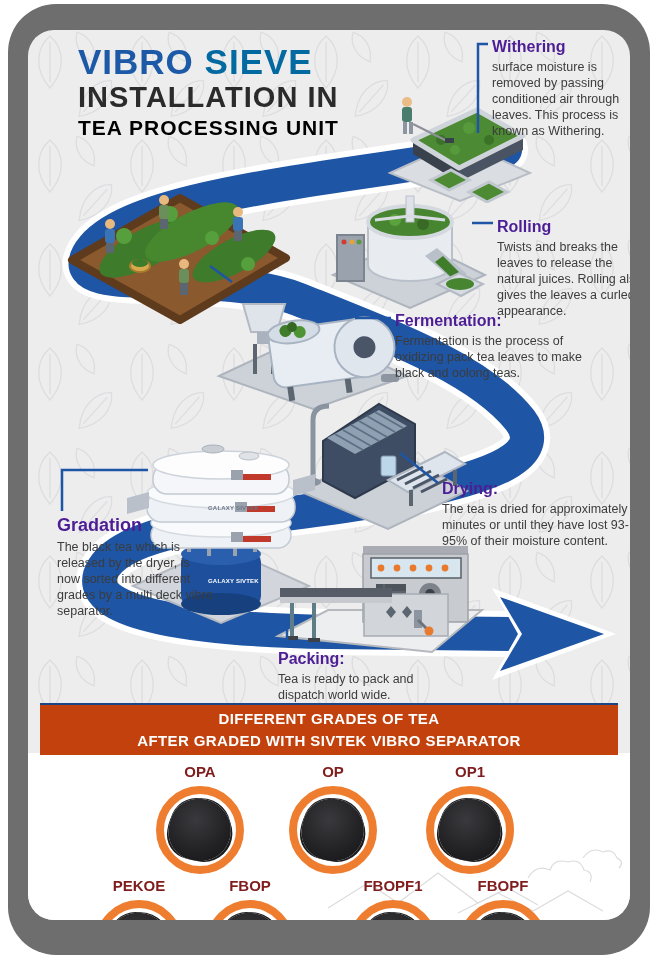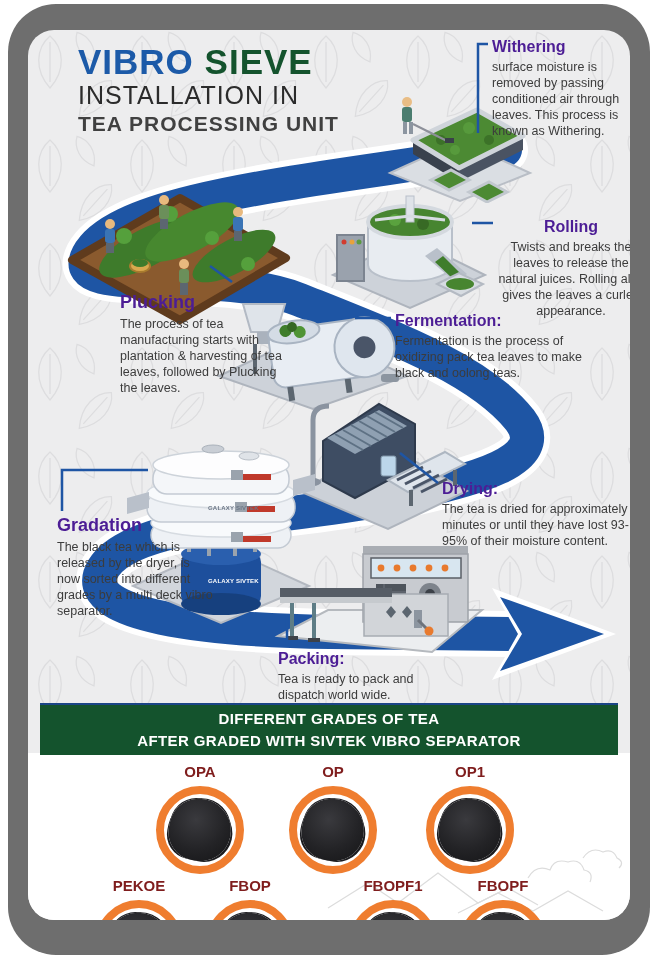--- a/index.html
+++ b/index.html
@@ -7,37 +7,37 @@
        font-family:"Liberation Sans",sans-serif;overflow:hidden;}
   .frame{position:absolute;left:8px;top:4px;width:642px;height:951px;
          background:#6e6e6e;border-radius:48px;}
   .poster{position:absolute;left:28px;top:30px;width:602px;height:890px;
           background:#ededee;border-radius:26px;overflow:hidden;}
   .layer{position:absolute;left:0;top:0;}
   
   .title{position:absolute;left:50px;top:14px;z-index:5;}
   .title .l1{font-size:35px;font-weight:800;letter-spacing:1px;line-height:1.05;}
   .title .w1{color:#1c5aa8;text-align:right;}
-  .title .w2{color:#14532d;}
-  .title .l2{font-size:25px;font-weight:400;color:#2b2b2b;letter-spacing:1px;line-height:1.15;}
-  .title .l3{font-size:21px;font-weight:800;color:#404040;letter-spacing:1px;line-height:1.3;}
+  .title .w2{color:#0369a1;}
+  .title .l2{font-size:29px;font-weight:700;color:#2b2b2b;letter-spacing:1px;line-height:1.15;}
+  .title .l3{font-size:21px;font-weight:800;color:#000000;letter-spacing:1px;line-height:1.3;}
   
   .step{position:absolute;z-index:5;}
   .step h3{margin:0 0 3px 0;font-size:16px;font-weight:800;color:#4c1d95;}
   .step.big h3{font-size:18px;}
   .step p{margin:0;font-size:12.5px;line-height:1.28;color:#3c3c3c;}
   .step-withering{left:464px;top:8px;width:134px;}
   .step-plucking{left:92px;top:262px;width:168px;}
-  .step-rolling{left:469px;top:188px;width:148px;text-align:center;}
+  .step-rolling{left:469px;top:188px;width:148px;}
   .step-fermentation{left:367px;top:282px;width:196px;}
   .step-drying{left:414px;top:450px;width:204px;}
   .step-gradation{left:29px;top:485px;width:158px;}
   .step-packing{left:250px;top:620px;width:162px;}
   
-  .banner{position:absolute;left:12px;top:673px;width:578px;height:50px;background:#14532d;
+  .banner{position:absolute;left:12px;top:673px;width:578px;height:50px;background:#c2410c;
           z-index:6;display:flex;flex-direction:column;align-items:center;justify-content:center;
           color:#ffffff;font-weight:800;letter-spacing:.4px;border-top:2px solid #1b4586;}
   .banner div{font-size:15px;line-height:1.5;}
   
   .grades{position:absolute;left:0;top:723px;width:602px;height:167px;background:#ffffff;z-index:5;}
   .grade{position:absolute;text-align:center;}
   .grade .lbl{font-size:15px;font-weight:800;color:#7f1d1d;display:block;margin-bottom:6px;}
   .ring{width:88px;height:88px;border:8px solid #ef7d2f;border-radius:50%;background:#ffffff;
         margin:0 auto;display:flex;align-items:center;justify-content:center;box-sizing:border-box;}
   .tea{width:62px;height:62px;border-radius:48% 52% 50% 46%;
@@ -276,24 +276,20 @@
   <div class="title">
     <div class="l1"><span class="w1">VIBRO</span> <span class="w2">SIEVE</span></div>
     <div class="l2">INSTALLATION IN</div>
     <div class="l3">TEA PROCESSING UNIT</div>
   </div>
 
   <div class="step step-withering">
     <h3>Withering</h3>
     <p>surface moisture is removed by passing conditioned air through leaves. This process is known as Withering.</p>
   </div>
-  <div class="step step-plucking big">
-    <h3>Plucking</h3>
-    <p>The process of tea manufacturing starts with plantation &amp; harvesting of tea leaves, followed by Plucking the leaves.</p>
-  </div>
   <div class="step step-rolling">
     <h3>Rolling</h3>
     <p>Twists and breaks the leaves to release the natural juices. Rolling also gives the leaves a curled appearance.</p>
   </div>
   <div class="step step-fermentation">
     <h3>Fermentation:</h3>
     <p>Fermentation is the process of oxidizing pack tea leaves to make black and oolong teas.</p>
   </div>
   <div class="step step-drying">
     <h3>Drying:</h3>

